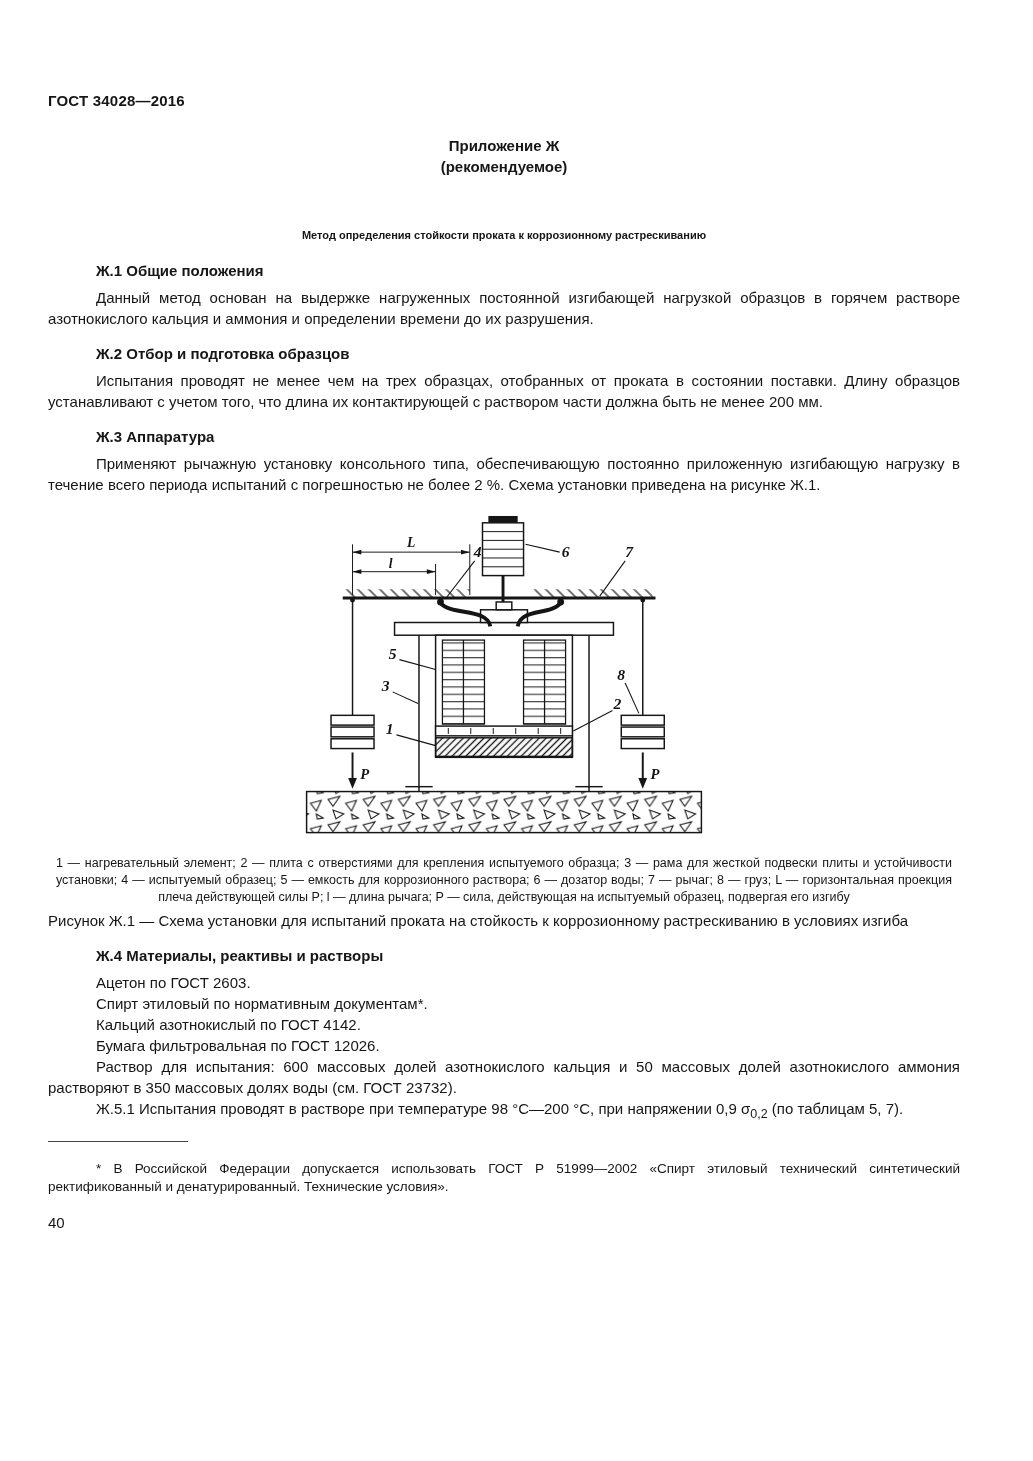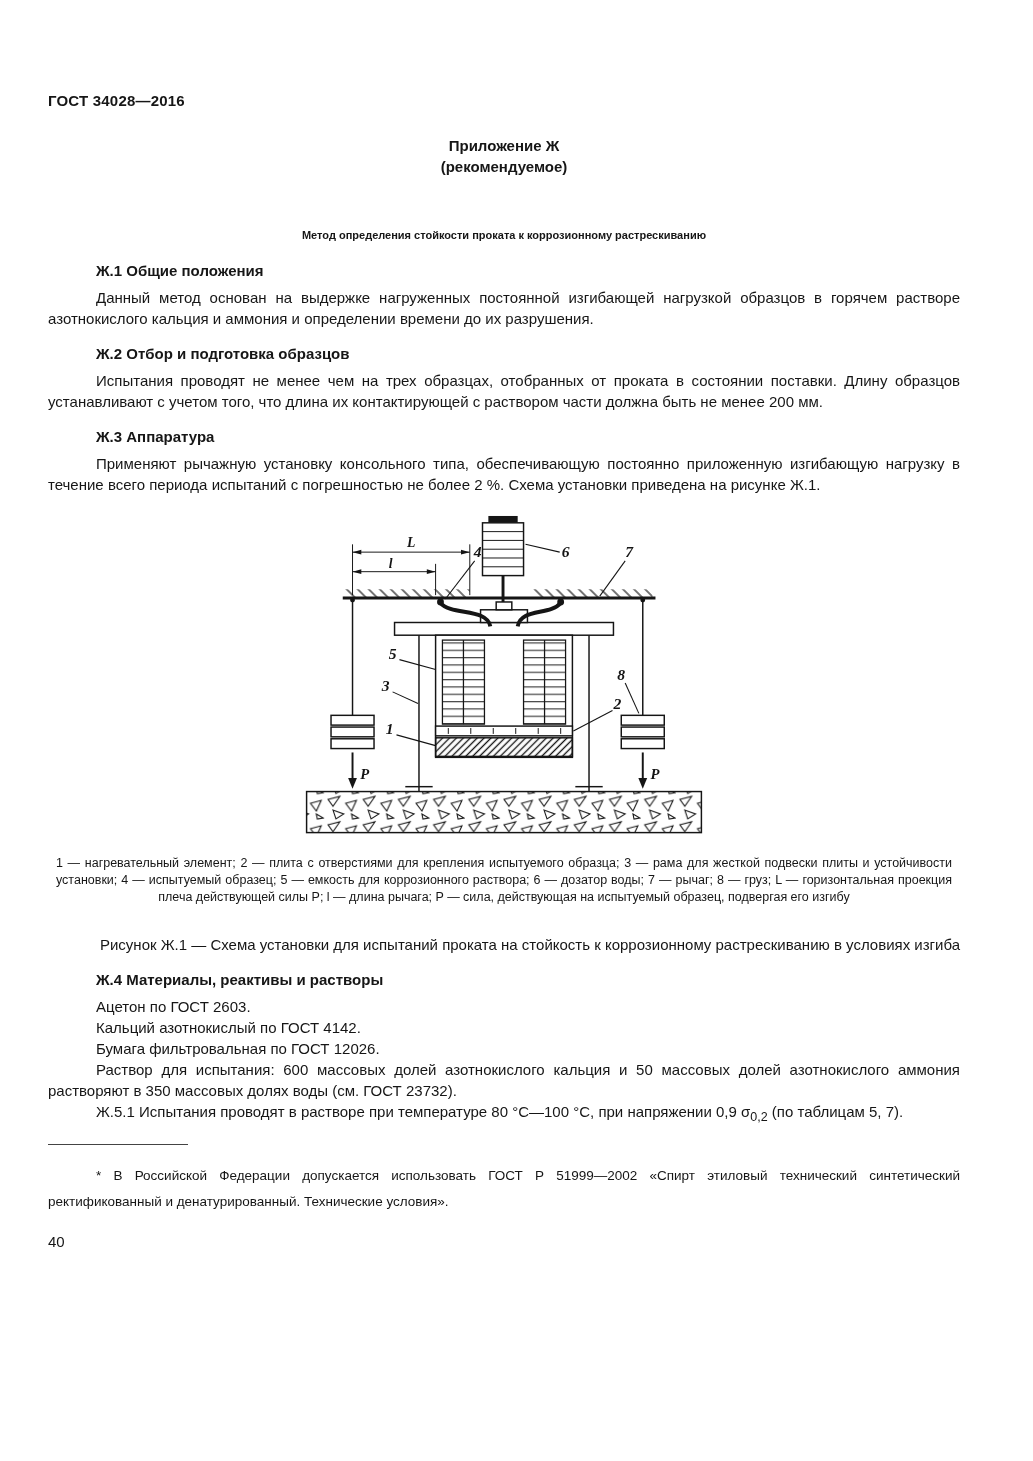--- a/index.html
+++ b/index.html
@@ -18,23 +18,23 @@
   .doc-title { text-align:center; font-weight:bold; font-size:11px; margin-top:48px; }
   .sec-h { font-weight:bold; margin:14px 0 6px 0; text-indent:48px; }
   .p { text-align:justify; text-indent:48px; }
   .fig-wrap { text-align:center; margin-top:20px; }
   svg.diagram { width:430px; height:auto; display:inline-block; }
   .legend {
     font-size:12.5px; line-height:17px;
     text-align:justify; text-align-last:center;
     margin-top:8px; padding:0 8px;
   }
-  .fig-caption { text-align:right; margin-top:28px; }
+  .fig-caption { text-align:left; margin-top:4px; }
   .footnote {
-    font-size:13.5px; line-height:26px;
+    font-size:13.5px; line-height:18px;
     margin-top:18px; text-align:justify; text-indent:48px;
   }
   .footnote-rule { width:140px; border-top:1px solid #444; margin:16px 0 5px 0; }
   .page-number { margin-top:16px; }
 </style>
 </head>
 <body>
 
 <div class="page">
 
@@ -193,24 +193,25 @@
       </g>
     </svg>
   </div>
 
   <div class="legend">1 — нагревательный элемент; 2 — плита с отверстиями для крепления испытуемого образца; 3 — рама для жесткой подвески плиты и устойчивости установки; 4 — испытуемый образец; 5 — емкость для коррозионного раствора; 6 — дозатор воды; 7 — рычаг; 8 — груз; L — горизонтальная проекция плеча действующей силы P; l — длина рычага; P — сила, действующая на испытуемый образец, подвергая его изгибу</div>
 
   <div class="fig-caption">Рисунок Ж.1 — Схема установки для испытаний проката на стойкость к коррозионному растрескиванию в условиях изгиба</div>
 
   <div class="sec-h">Ж.4 Материалы, реактивы и растворы</div>
   <p class="p">Ацетон по ГОСТ 2603.</p>
+  <p class="p">Спирт этиловый по нормативным документам*.</p>
   <p class="p">Кальций азотнокислый по ГОСТ 4142.</p>
   <p class="p">Бумага фильтровальная по ГОСТ 12026.</p>
   <p class="p">Раствор для испытания: 600 массовых долей азотнокислого кальция и 50 массовых долей азотнокислого аммония растворяют в 350 массовых долях воды (см. ГОСТ 23732).</p>
 
-  <p class="p"><span>Ж.5.1 Испытания проводят в растворе при температуре 80 °С—100 °С, при напряжении 0,9 σ</span><sub>0,2</sub><span> (по таблицам 5, 7).</span></p>
+  <p class="p"><span>Ж.5.1 Испытания проводят в растворе при температуре 98 °С—200 °С, при напряжении 0,9 σ</span><sub>0,2</sub><span> (по таблицам 5, 7).</span></p>
 
   <div class="footnote-rule"></div>
   <p class="footnote">* В Российской Федерации допускается использовать ГОСТ Р 51999—2002 «Спирт этиловый технический синтетический ректификованный и денатурированный. Технические условия».</p>
 
   <div class="page-number">40</div>
 
 </div>
 
 </body></html>

